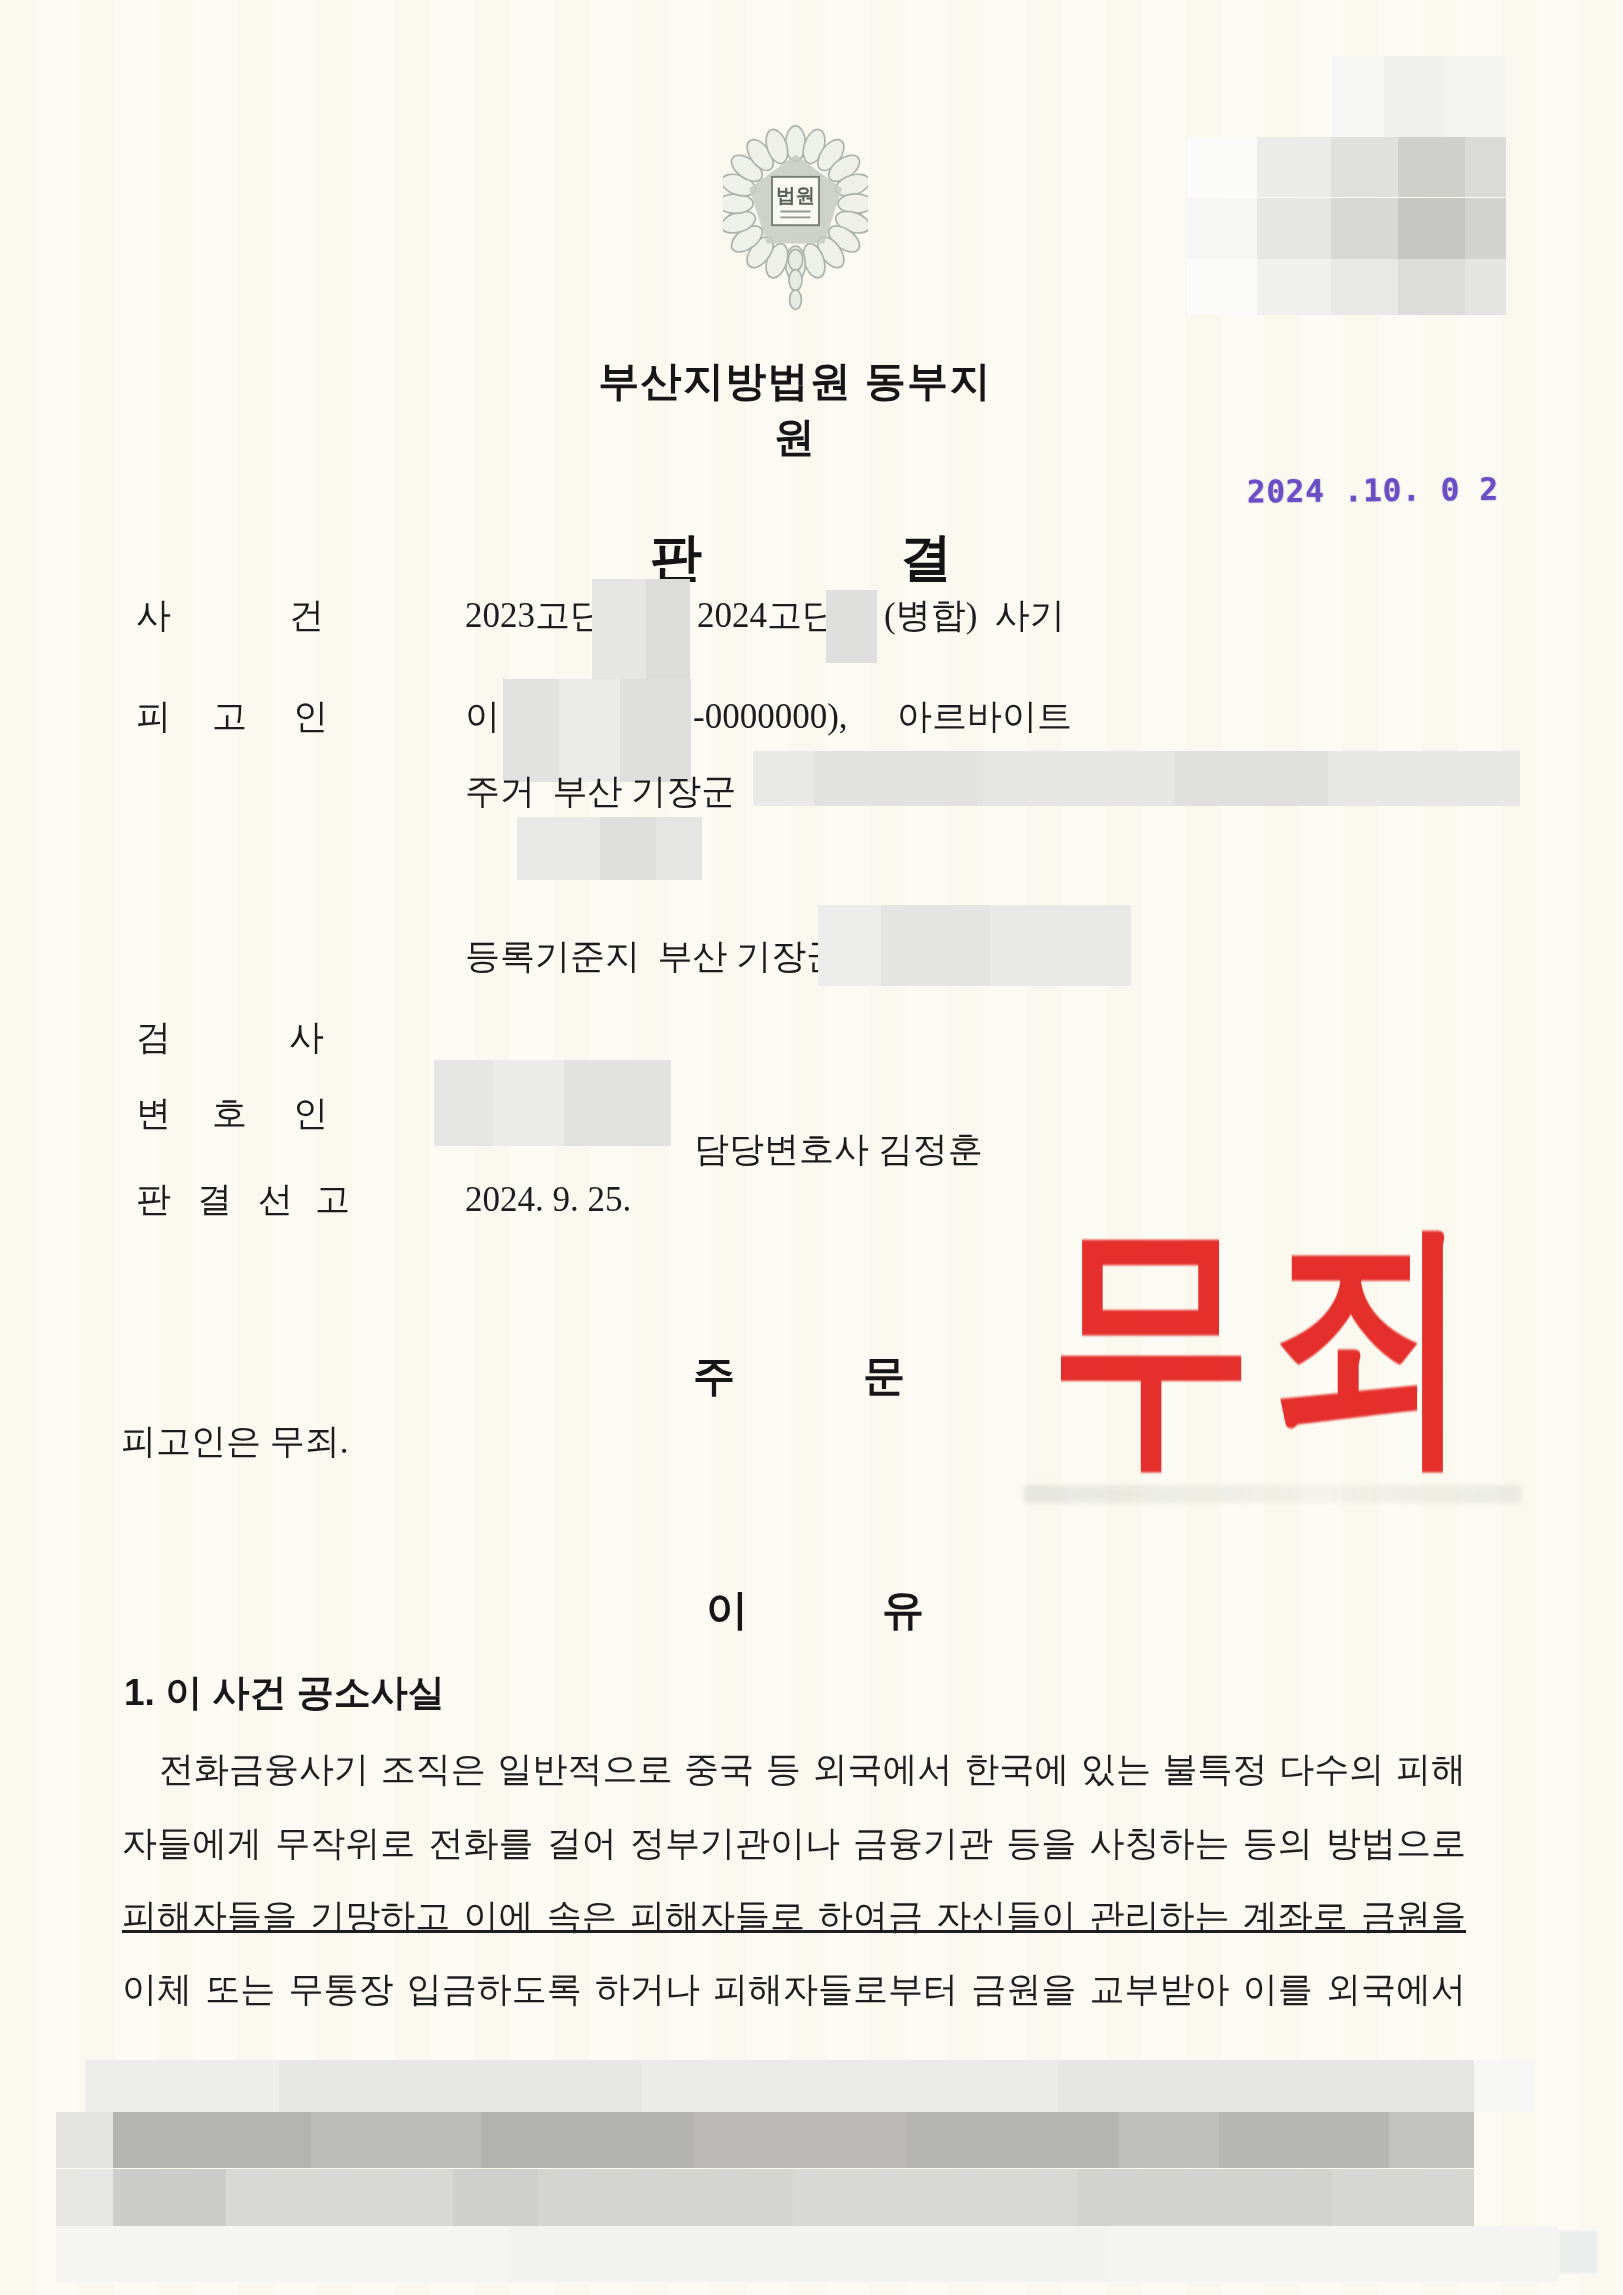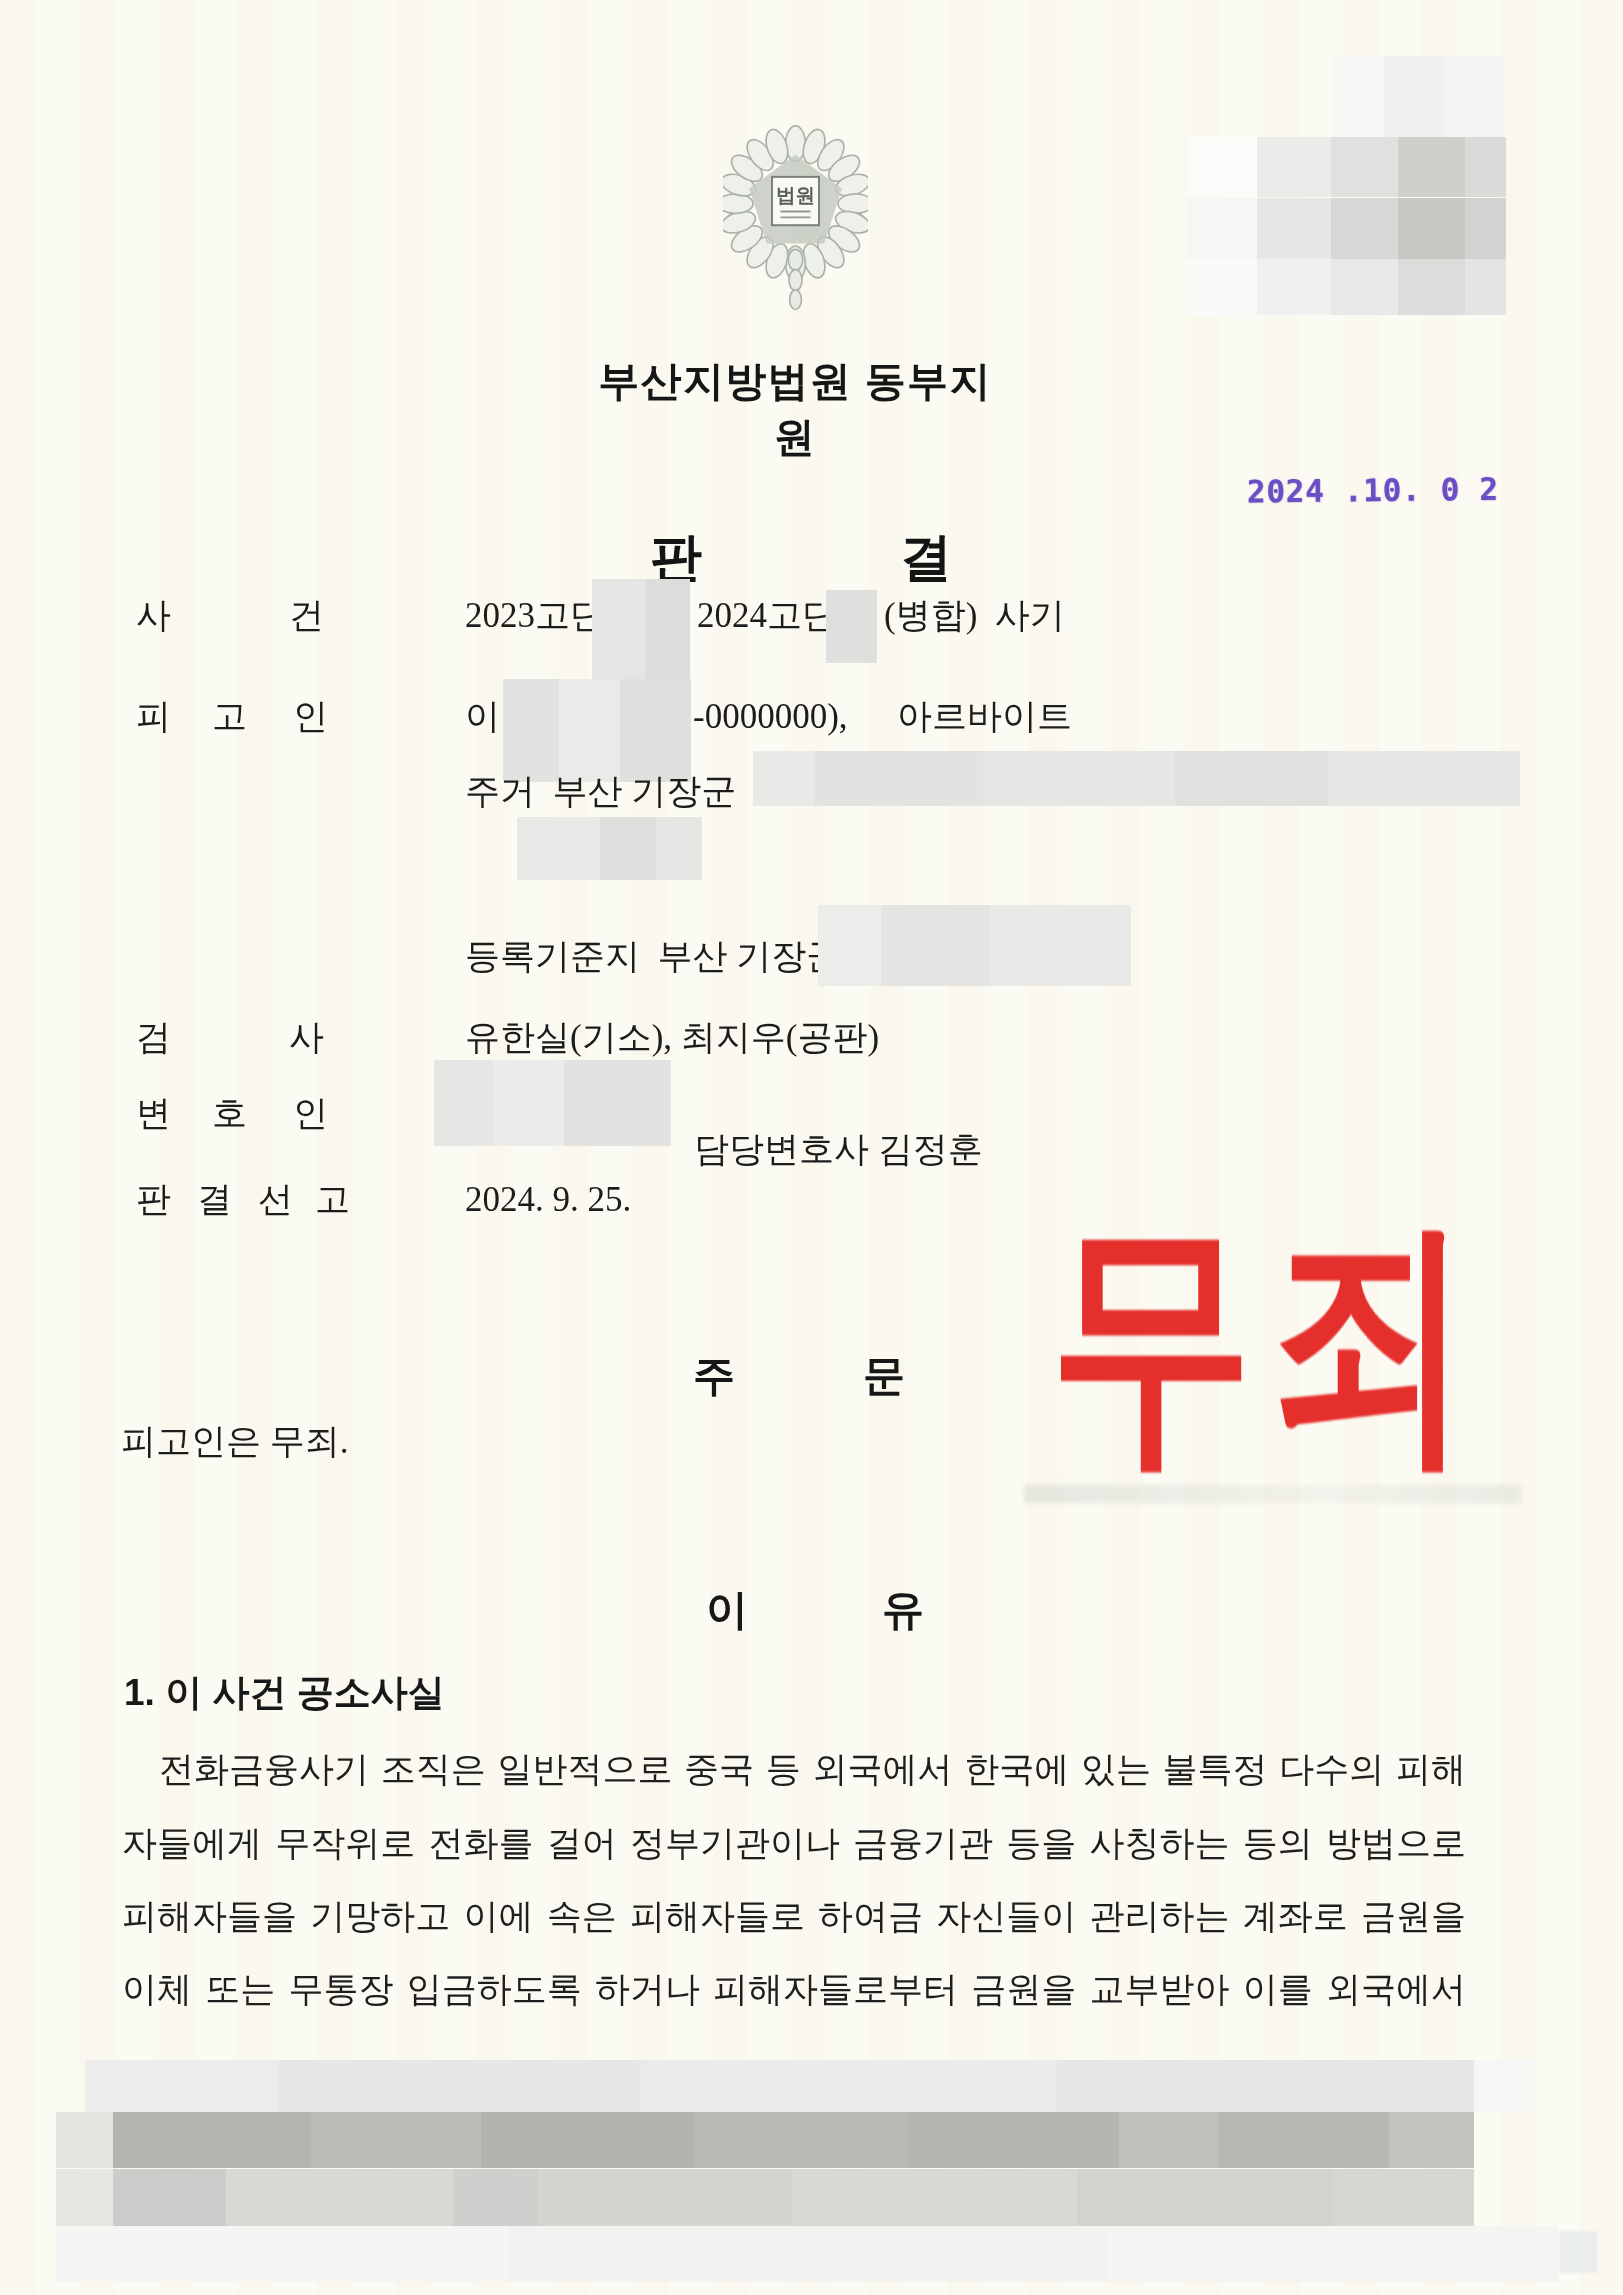--- a/index.html
+++ b/index.html
@@ -79,21 +79,21 @@
   .reason-title{
     left:124px;top:1669px;font-family:"Liberation Sans","DejaVu Sans",sans-serif;
     font-weight:bold;font-size:37px;line-height:47px;color:#181818;
   }
   .body-line{
     font-size:35px;line-height:47px;height:48px;color:#1e1e1e;
     text-align:justify;text-align-last:justify;white-space:normal;
   }
   .bl1{left:159px;top:1746px;width:1307px;}
   .bl2{left:122px;top:1820px;width:1344px;}
-  .bl3{left:122px;top:1893px;width:1344px;}
+  .bl3{left:122px;top:1893px;width:1344px;text-decoration:underline;}
   .bl4{left:122px;top:1966px;width:1344px;}
   
   .stamp-red{
     left:1049px;top:1203px;width:563px;height:295px;
     font-family:"Liberation Serif","DejaVu Serif",serif;font-weight:bold;
     font-size:262px;line-height:281px;letter-spacing:18.3px;color:#e3201d;
     transform:scaleX(.78);transform-origin:left top;
     filter:blur(0.9px);opacity:.93;white-space:nowrap;
   }
   .bleed{left:1024px;top:1485px;width:497px;height:18.3px;
@@ -198,21 +198,20 @@
 <div class="abs row y-reg" style="left:0;width:1623px;">
   <span class="seg v1">등록기준지  부산 기장군</span>
 </div>
 <div class="abs red6"></div>
 
 <div class="abs row y-pros" style="left:0;width:1623px;">
   <span class="lbl c2">
     <span class="l0">검</span>
     <span class="l1">사</span>
   </span>
-  <span class="seg v1">유한실(기소), 최지우(공판)</span>
 </div>
 
 <div class="abs row y-coun" style="left:0;width:1623px;">
   <span class="lbl c3">
     <span class="l0">변</span>
     <span class="l1">호</span>
     <span class="l2">인</span>
   </span>
   <span class="seg coun-v">담당변호사 김정훈</span>
 </div>

